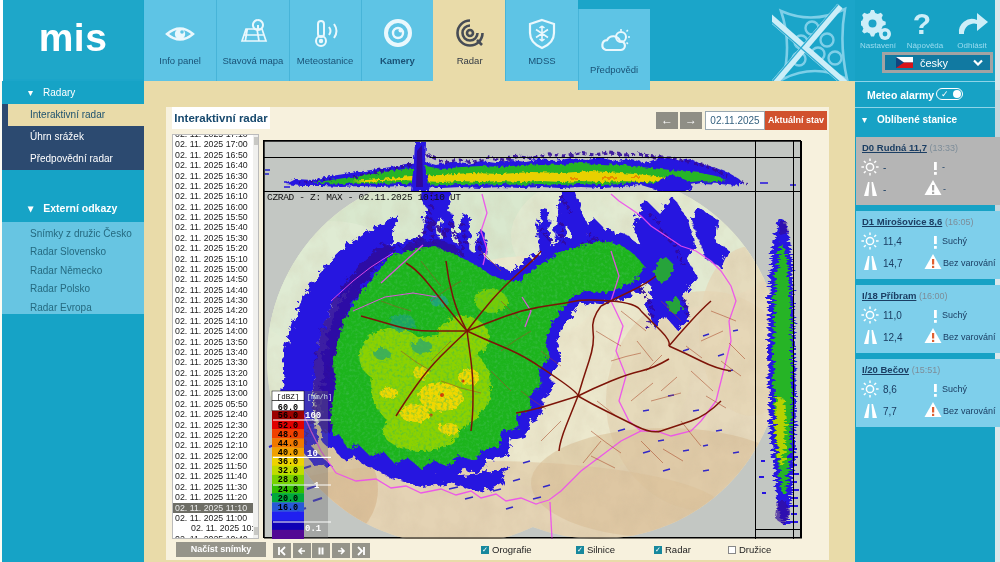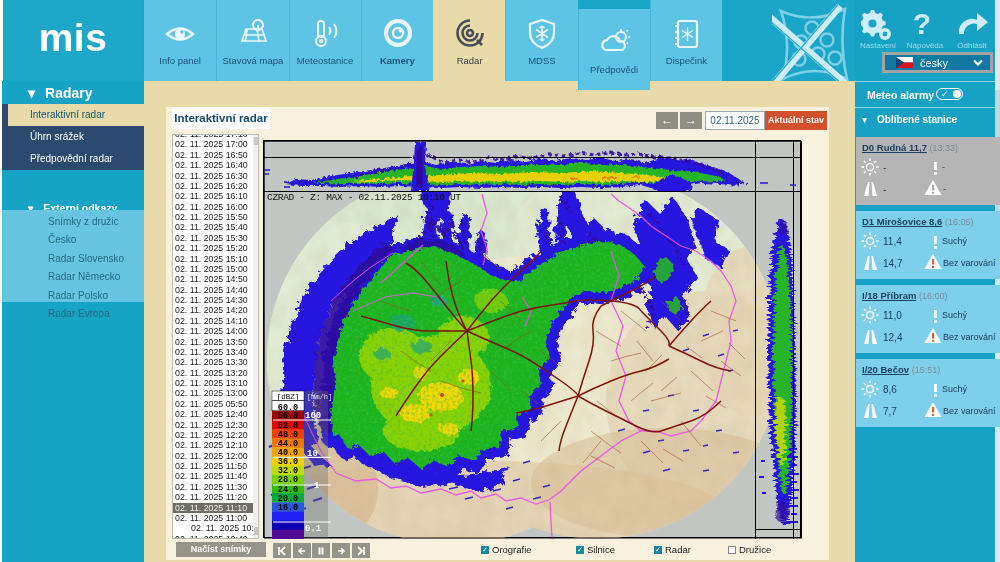--- a/index.html
+++ b/index.html
@@ -94,30 +94,20 @@
     <div style="position:absolute;top:55px;width:100%;text-align:center;font-size:9.5px;color:#1a5276;">MDSS</div>
   </div>
     <div class="abs" style="left:577.5px;top:9px;width:72.25px;height:81px;background:#5ec4e5;border-left:1px solid #47b4d8;">
     <svg style="position:absolute;left:19px;top:17px;" width="34" height="34" viewBox="0 0 34 34">
         <circle cx="23" cy="11" r="5" fill="none" stroke="#eaf8fd" stroke-width="2"></circle>
         <path d="M23,3 v2 M30,11 h2 M28.5,5.5 l1.4,-1.4 M28.5,16.5 l1.4,1.4" stroke="#eaf8fd" stroke-width="1.6"></path>
         <path d="M8,24 a5,5 0 0 1 1,-9.8 a7,7 0 0 1 13,1 a4.4,4.4 0 0 1 1,8.8 Z" fill="none" stroke="#eaf8fd" stroke-width="2.2"></path>
       </svg>
     <div style="position:absolute;top:55px;width:100%;text-align:center;font-size:9.5px;color:#1a5276;">Předpovědi</div>
   </div>
-    <div class="abs" style="left:649.75px;top:0;width:72.25px;height:81px;background:#5ec4e5;border-left:1px solid #47b4d8;">
-    <svg style="position:absolute;left:19px;top:17px;" width="34" height="34" viewBox="0 0 34 34">
-        <rect x="8" y="4" width="19" height="26" rx="2" fill="none" stroke="#eaf8fd" stroke-width="2.2"></rect>
-        <path d="M8,9 h-3 M8,15 h-3 M8,21 h-3 M8,27 h-3" stroke="#eaf8fd" stroke-width="1.8"></path>
-        <g stroke="#eaf8fd" stroke-width="1.4">
-          <path d="M17.5,10 L17.5,24 M12,13.5 L23,20.5 M23,13.5 L12,20.5"></path>
-        </g>
-      </svg>
-    <div style="position:absolute;top:55px;width:100%;text-align:center;font-size:9.5px;color:#1a5276;">Dispečink</div>
-  </div>
 
   <div>
       <svg class="abs" style="left:861px;top:8px;" width="34" height="32" viewBox="0 0 34 32">
         <g fill="#cdeef8">
           <path d="M13,2 l1.2,3 a8,8 0 0 1 2.6,1.1 l3-1.3 2.1,2.1 -1.3,3 a8,8 0 0 1 1.1,2.6 l3,1.2 0,3 -3,1.2 a8,8 0 0 1 -1.1,2.6 l1.3,3 -2.1,2.1 -3-1.3 a8,8 0 0 1 -2.6,1.1 l-1.2,3 -3,0 -1.2,-3 a8,8 0 0 1 -2.6,-1.1 l-3,1.3 -2.1,-2.1 1.3,-3 a8,8 0 0 1 -1.1,-2.6 l-3,-1.2 0,-3 3,-1.2 a8,8 0 0 1 1.1,-2.6 l-1.3,-3 2.1,-2.1 3,1.3 a8,8 0 0 1 2.6,-1.1 l1.2,-3 Z"></path>
           <circle cx="11.5" cy="15.5" r="4" fill="#1ba5c9"></circle>
           <circle cx="24" cy="26" r="6"></circle>
           <circle cx="24" cy="26" r="2.4" fill="#1ba5c9"></circle>
         </g>
       </svg>
@@ -140,37 +130,37 @@
     </svg>
     <span style="color:#fff;font-size:11px;margin-left:7px;">česky</span>
     <svg style="margin-left:auto;margin-right:7px;" width="10" height="7" viewBox="0 0 10 7">
         <path d="M1,1.5 L5,5.5 L9,1.5" stroke="#fff" stroke-width="2.2" fill="none"></path>
       </svg>
   </div>
 
   <div class="abs" style="left:0;top:81px;width:144px;height:481px;background:#16a3c6;"></div>
   <div class="abs" style="left:0;top:81px;width:2px;height:481px;background:#fdfdf4;"></div>
 
-  <div class="abs" style="left:2px;top:82px;width:156px;height:22px;color:#fff;font-size:14px;font-weight:bold;line-height:22px;">
+  <div class="abs" style="left:2px;top:82px;width:156px;height:22px;color:#fff;font-size:10px;font-weight:normal;line-height:22px;">
     <span style="margin-left:26px;">▾</span><span style="margin-left:10px;">Radary</span>
   </div>
 
   <div class="abs" style="left:2px;top:104px;width:142px;height:22px;background:#e9dba9;">
     <div class="abs" style="left:0;top:0;width:6px;height:22px;background:#2c4a70;"></div>
     <div style="margin-left:28px;line-height:22px;font-size:10px;color:#1c516f;">Interaktivní radar</div>
   </div>
   <div class="abs" style="left:2px;top:126px;width:142px;height:44px;background:#2c4a70;color:#fff;font-size:10px;">
     <div style="margin-left:28px;line-height:22px;">Úhrn srážek</div>
     <div style="margin-left:28px;line-height:22px;">Předpovědní radar</div>
   </div>
 
   <div class="abs" style="left:2px;top:196px;width:142px;height:24px;color:#fff;font-size:10.5px;font-weight:bold;line-height:24px;">
     <span style="margin-left:26px;">▾</span><span style="margin-left:10px;">Externí odkazy</span>
   </div>
-  <div class="abs" style="left:2px;top:210px;width:142px;height:92px;background:#67c5e2;color:#256a80;font-size:10px;padding-left:18px;">
+  <div class="abs" style="left:2px;top:222px;width:142px;height:92px;background:#67c5e2;color:#256a80;font-size:10px;">
     <div style="margin-left:28px;line-height:18.4px;padding-top:3px;">Snímky z družic Česko</div>
     <div style="margin-left:28px;line-height:18.4px;">Radar Slovensko</div>
     <div style="margin-left:28px;line-height:18.4px;">Radar Německo</div>
     <div style="margin-left:28px;line-height:18.4px;">Radar Polsko</div>
     <div style="margin-left:28px;line-height:18.4px;">Radar Evropa</div>
   </div>
 
   <div class="abs" style="left:166px;top:107px;width:663px;height:453px;background:#f7f1dd;"></div>
 
   <div class="abs" style="left:172px;top:107px;width:98px;height:22px;background:#fff;color:#17496e;font-size:11.5px;font-weight:bold;line-height:22px;text-align:center;">Interaktivní radar</div>

